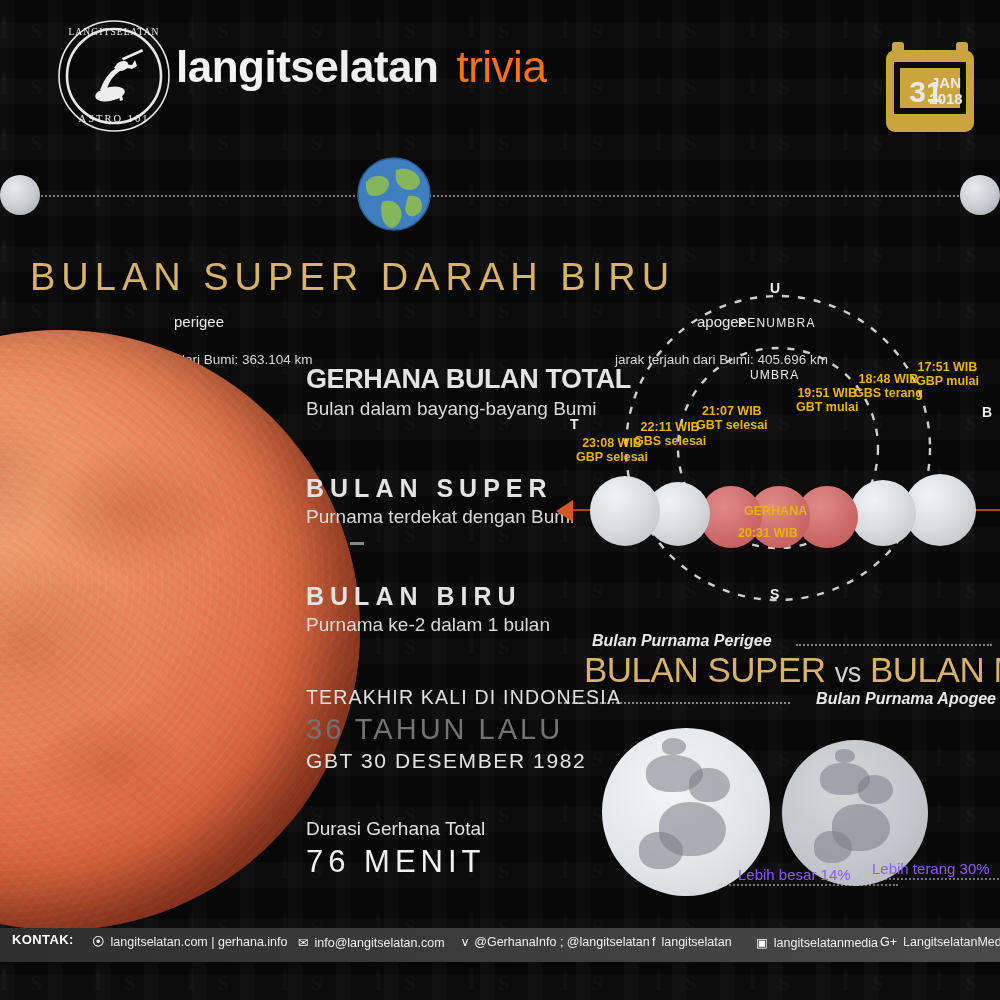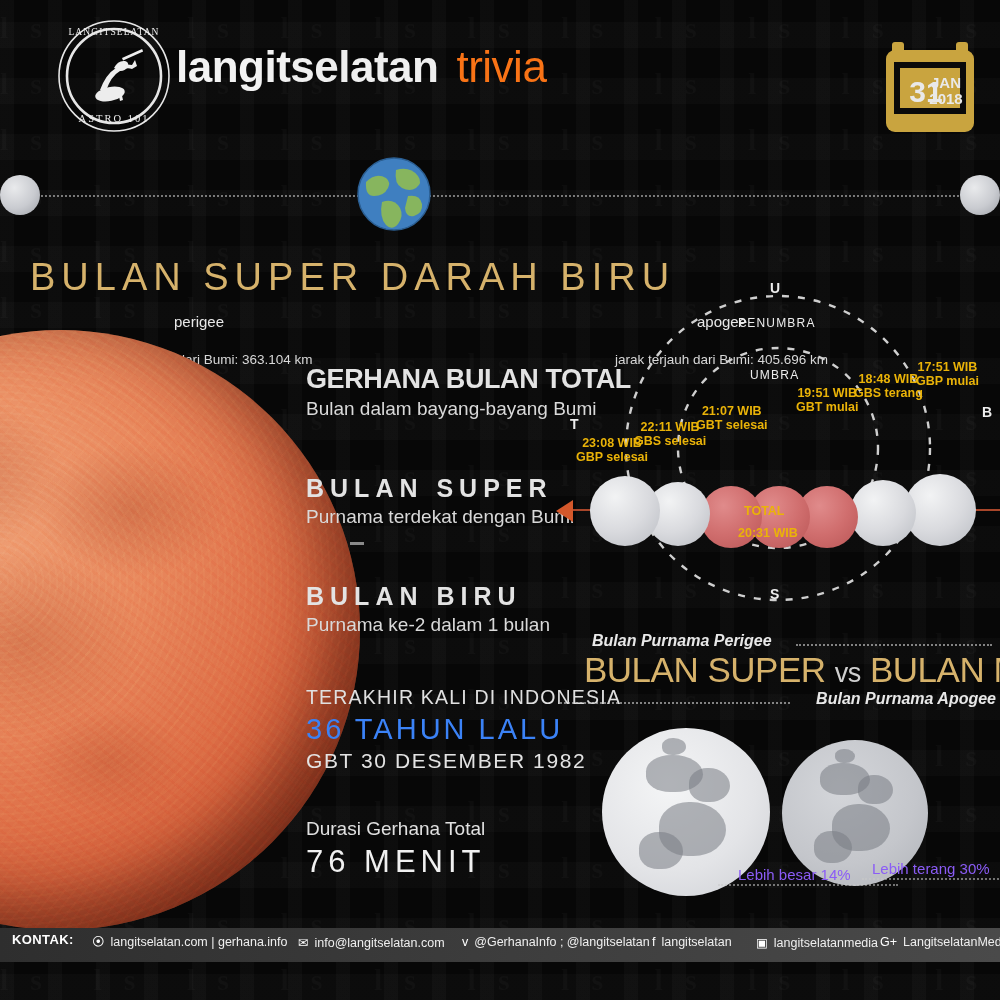--- a/index.html
+++ b/index.html
@@ -78,21 +78,21 @@
   .h-cond{font-weight:700;color:#e3e3e3;font-size:27px;letter-spacing:-0.4px;white-space:nowrap;}
   .h-track{font-weight:700;color:#e3e3e3;font-size:25px;letter-spacing:6px;white-space:nowrap;}
   .sub{color:#d9d9d9;font-size:19px;margin-top:3px;white-space:nowrap;font-weight:400;}
   #b-gbt{top:364px;}
   #b-super{top:474px;}
   #b-biru{top:582px;}
   #dash-sep{position:absolute;left:350px;top:542px;width:14px;height:0;border-top:3px solid #8a8a8a;}
 
   #b-terakhir{top:686px;}
   #b-terakhir .l1{color:#e0e0e0;font-size:19.5px;letter-spacing:1.2px;white-space:nowrap;}
-  #b-terakhir .l2{color:#3b82f6;font-size:29px;letter-spacing:3px;margin-top:4px;white-space:nowrap;}
+  #b-terakhir .l2{color:#737373;font-size:29px;letter-spacing:3px;margin-top:4px;white-space:nowrap;}
   #b-terakhir .l3{color:#e3e3e3;font-size:21px;letter-spacing:1.6px;margin-top:3px;white-space:nowrap;}
   #b-durasi{top:818px;}
   #b-durasi .l1{color:#e0e0e0;font-size:19px;white-space:nowrap;}
   #b-durasi .l2{color:#f0f0f0;font-size:31px;letter-spacing:5px;margin-top:4px;white-space:nowrap;}
 
   
   #eclipse{position:absolute;left:556px;top:276px;width:444px;height:336px;}
   .ecl-letter{position:absolute;color:#ededed;font-size:14px;font-weight:700;}
   .ecl-zone{position:absolute;color:#ededed;font-size:12px;letter-spacing:1.2px;}
   .ecl-time{position:absolute;color:#eab308;font-size:12.5px;font-weight:700;white-space:nowrap;text-align:center;}
@@ -272,21 +272,21 @@
     </div>
     <div class="ecl-time" style="left:298px;top:96px;">
       <span>18:48 WIB</span>
       <span>GBS terang</span>
     </div>
     <div class="ecl-time" style="left:360px;top:84px;">
       <span>17:51 WIB</span>
       <span>GBP mulai</span>
     </div>
 
-    <div class="ecl-time" style="left:188px;top:228px;">TOTAL</div>
+    <div class="ecl-time" style="left:188px;top:228px;">GERHANA</div>
     <div class="ecl-time" style="left:182px;top:250px;">20:31 WIB</div>
   </div>
 
   <div id="vs">
     <div id="vs-top">Bulan Purnama Perigee</div>
     <div id="vs-topline"></div>
     <div id="vs-title"><span>BULAN SUPER</span> <span class="vssm">vs</span> <span>BULAN MINI</span></div>
     <div id="vs-bot">Bulan Purnama Apogee</div>
     <div id="vs-botline"></div>
 

